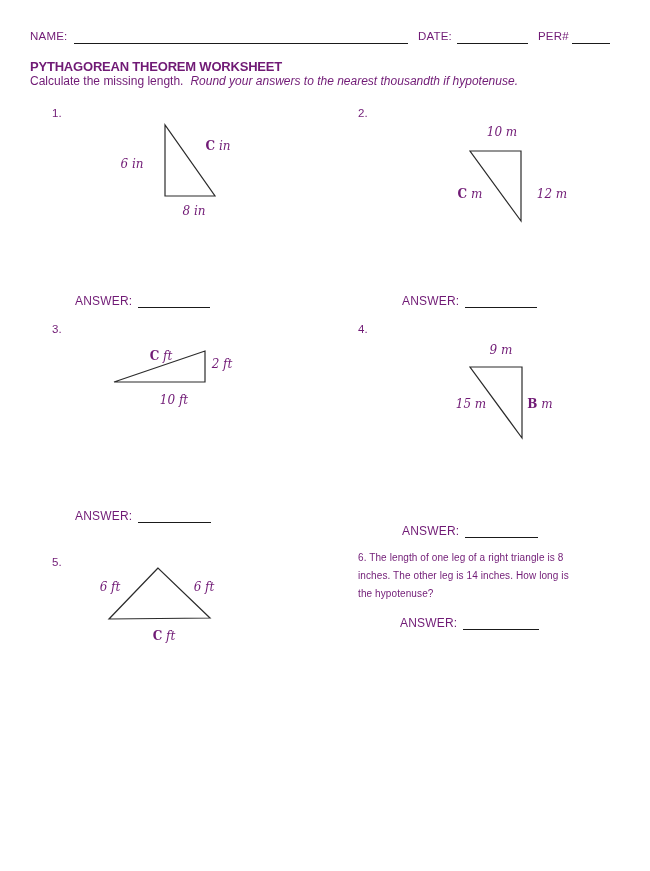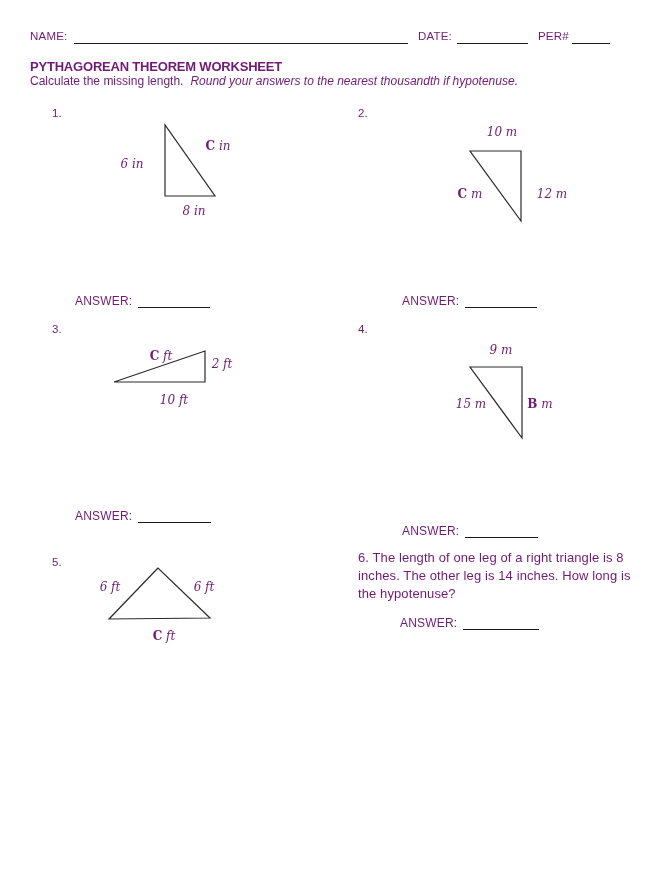--- a/index.html
+++ b/index.html
@@ -25,21 +25,21 @@
   .tl {
     position:absolute; transform:translate(-50%,-50%);
     font-family:"DejaVu Serif", serif; font-style:italic;
     font-size:12px; white-space:nowrap; line-height:1;
   }
   .tl .v.var { font-weight:bold; font-style:normal; }
   .answer { position:absolute; font-size:12px; display:flex; align-items:flex-end; letter-spacing:0.2px;justify-content:center; }
   .aline { display:inline-block; border-bottom:1.5px solid #1a1a1a; height:13px; margin-left:6px; }
   .wp {
     position:absolute; left:358px; width:290px;
-    font-size:13px; line-height:18px; white-space:pre-line; letter-spacing:0.1px;
+    font-size:10px; line-height:18px; white-space:pre-line; letter-spacing:0.1px;
   }
   .hint {
     position:absolute; left:358px; width:292px;
     font-size:10px; font-style:italic; line-height:12.5px; white-space:pre-line;
   }
 </style>
 </head>
 <body>
 
 <div class="page">

